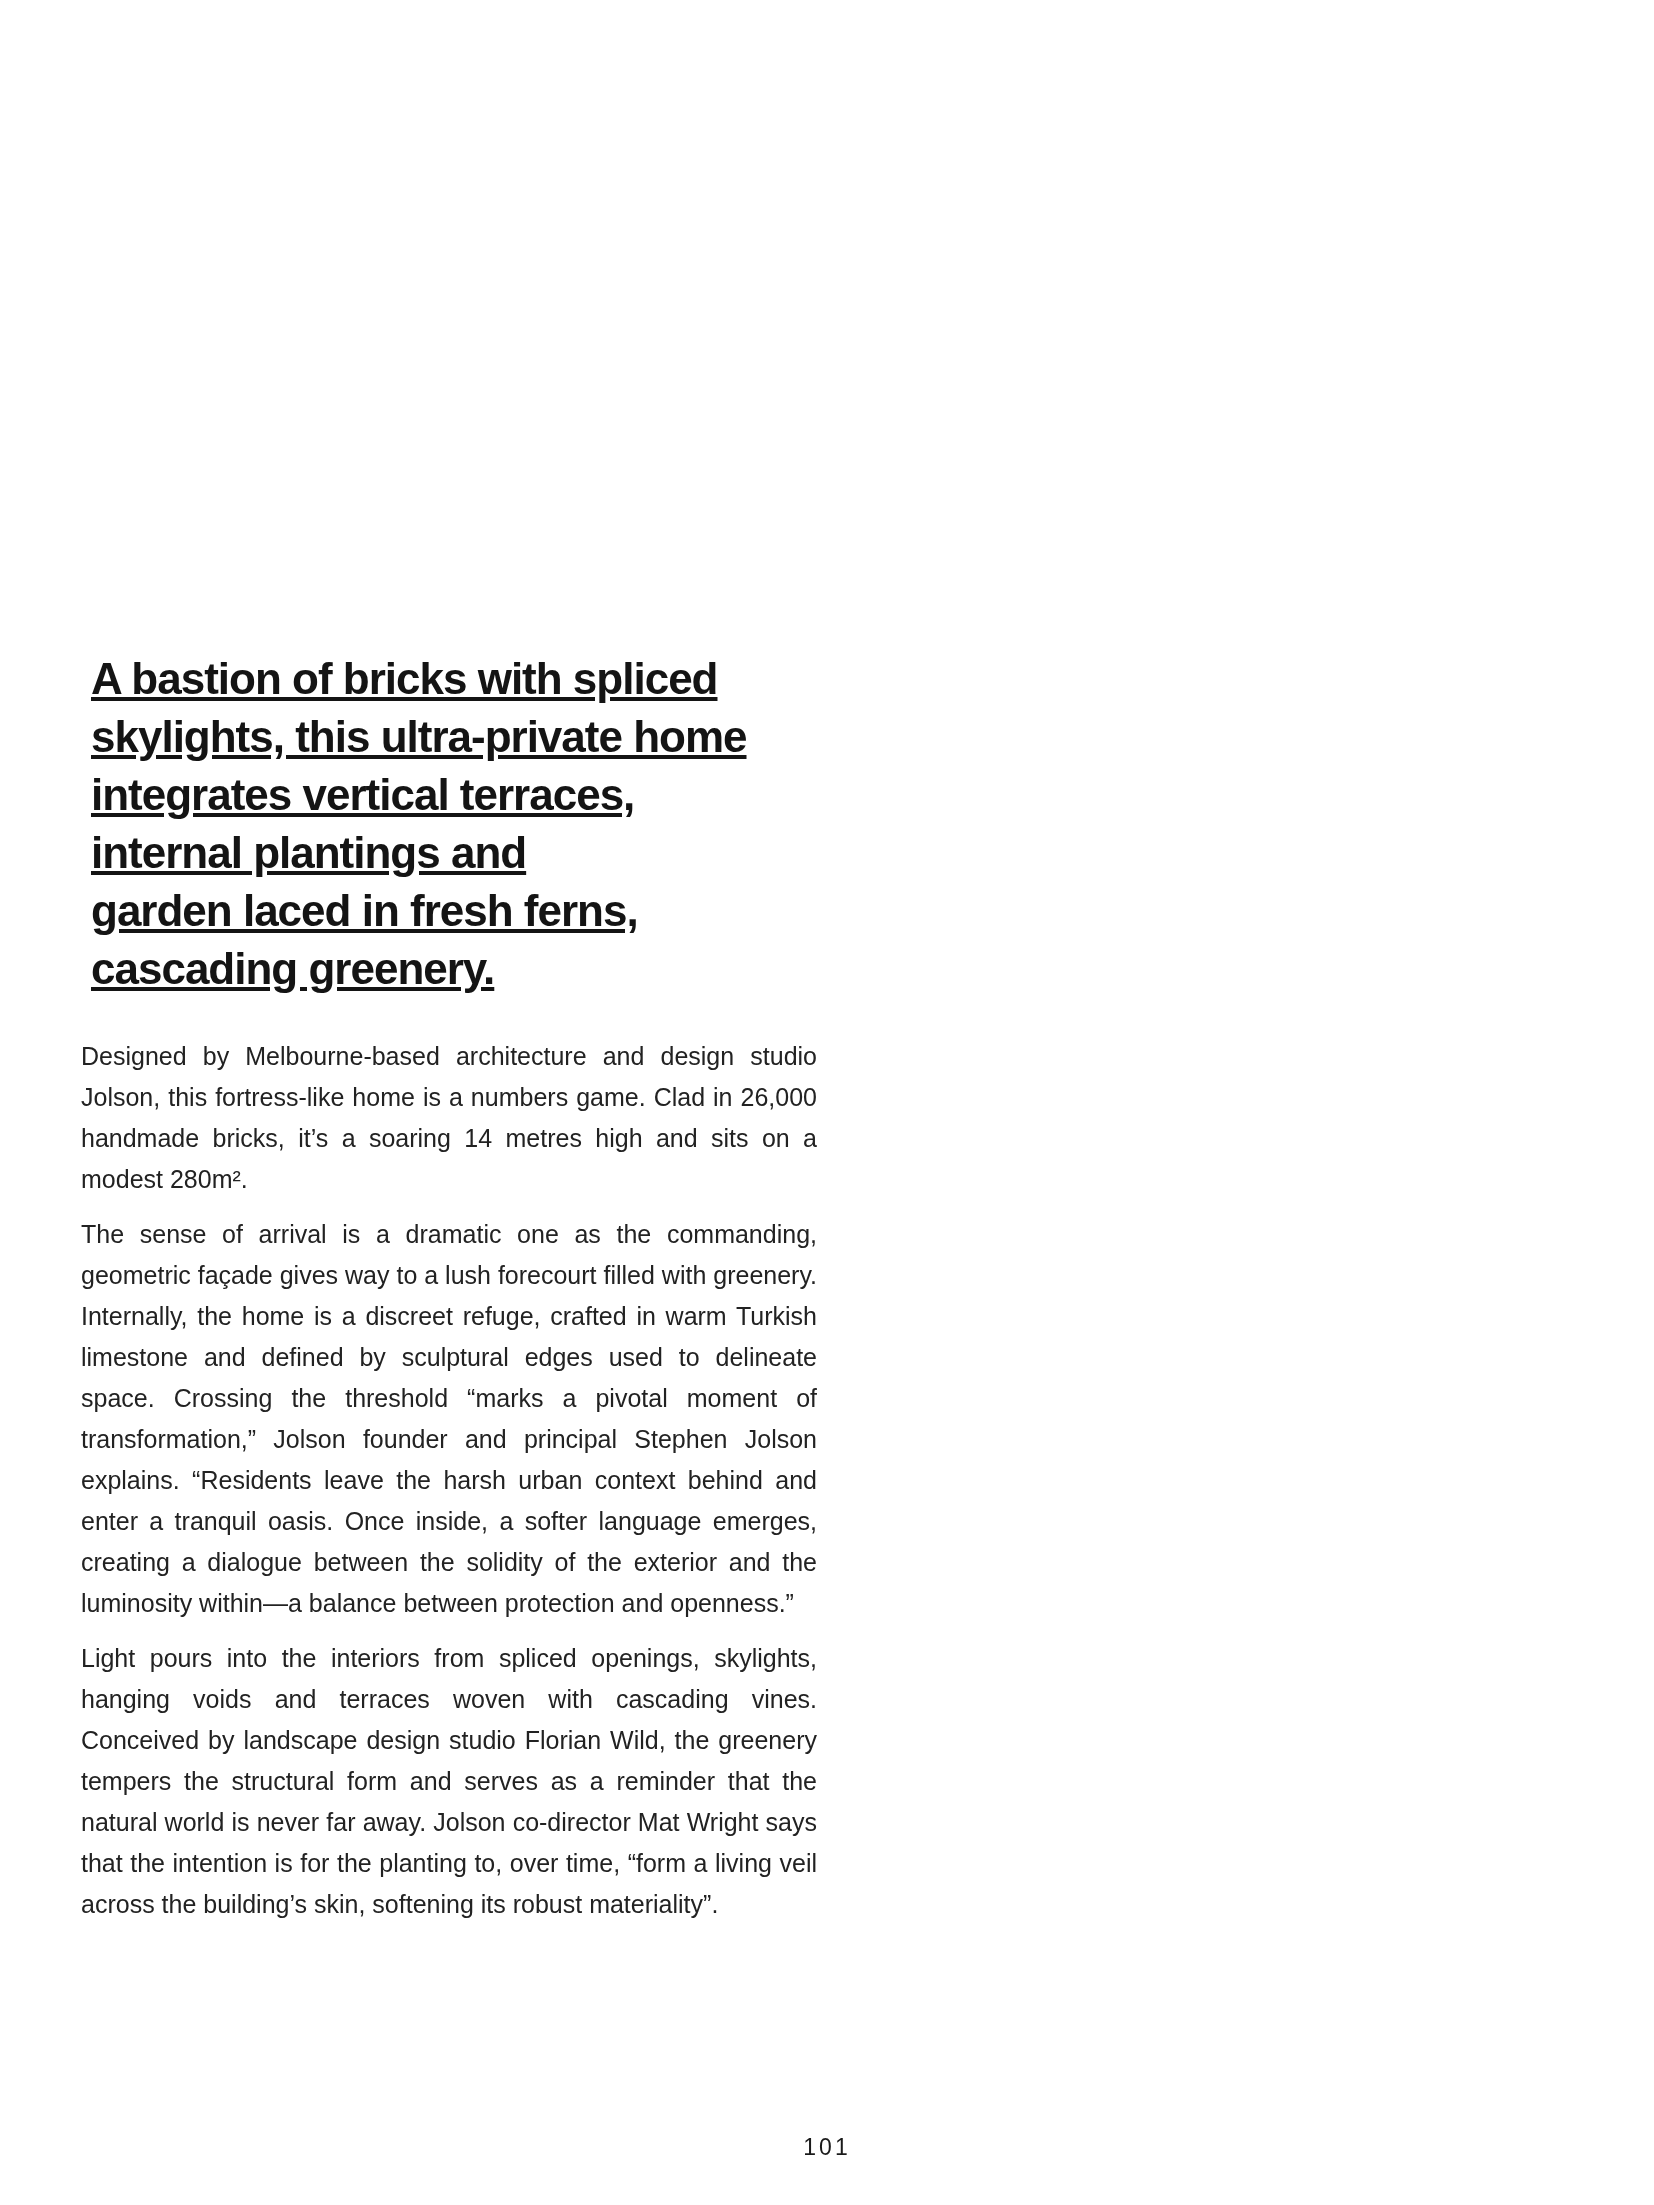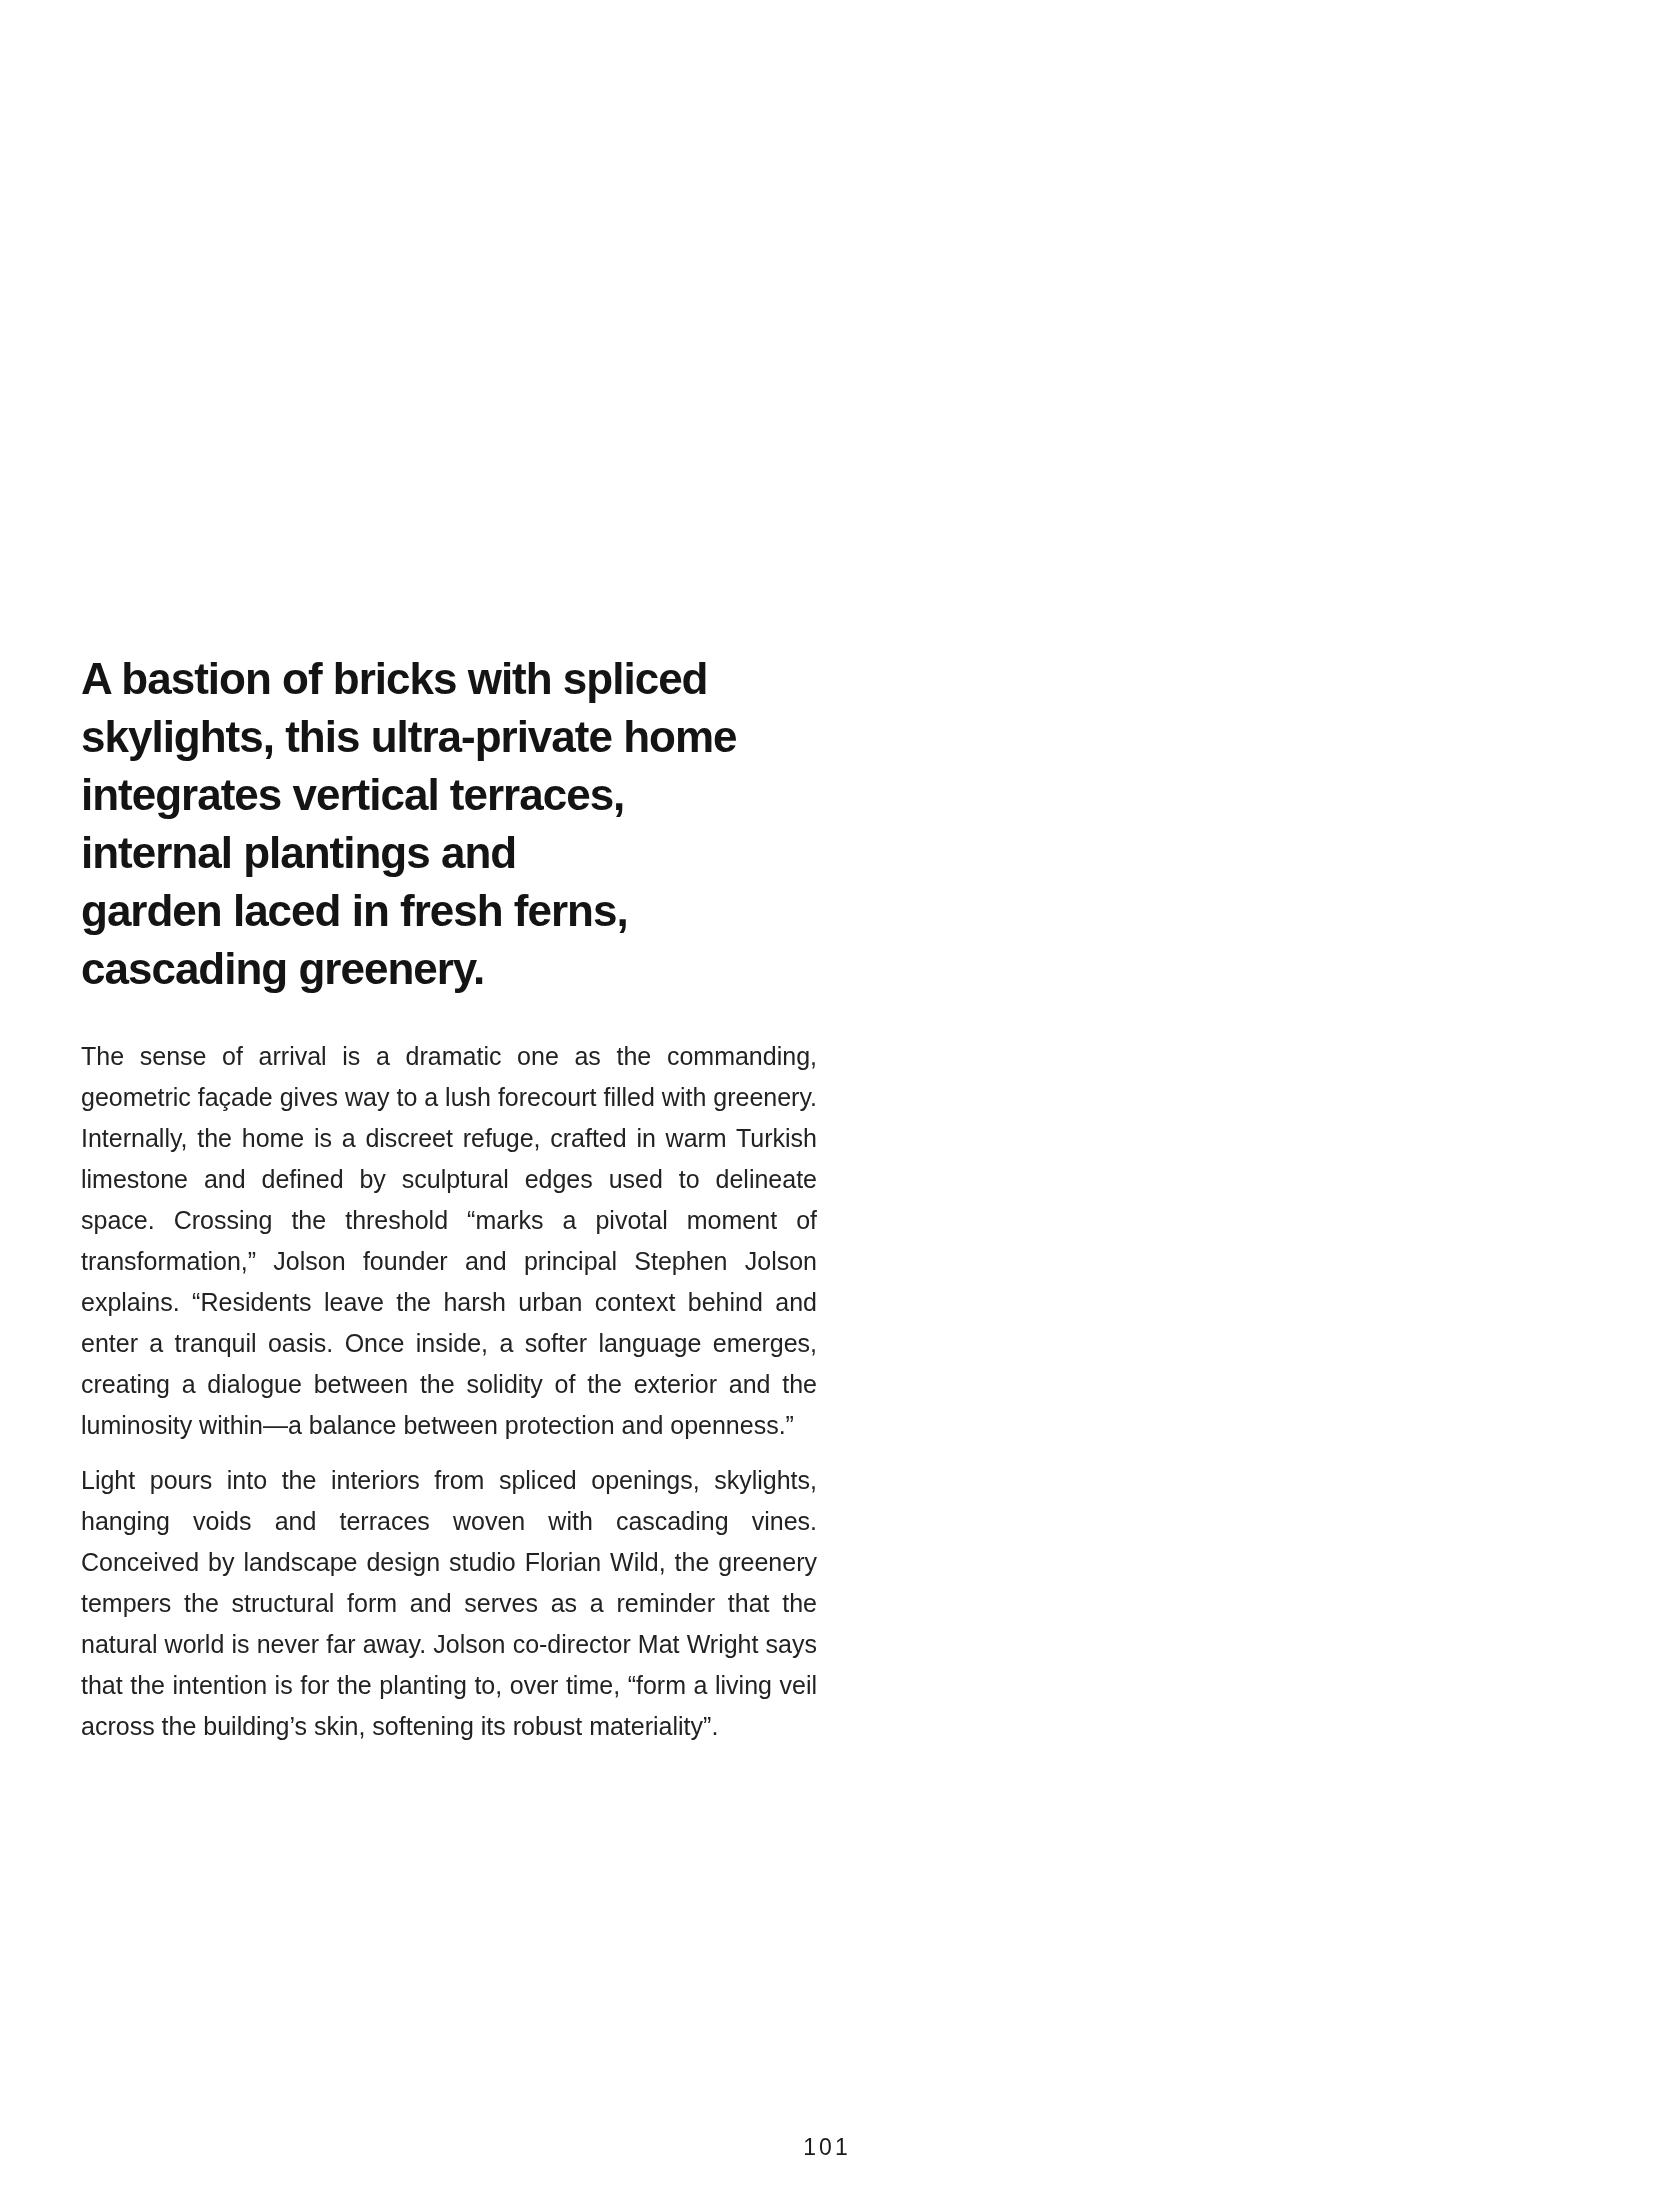--- a/index.html
+++ b/index.html
@@ -15,26 +15,27 @@
     font-family: "Liberation Sans", sans-serif;
     overflow: hidden;
   }
   .content {
     position: absolute;
     left: 81px;
     top: 650px;
     width: 736px;
   }
   .headline {
-    margin: 0 0 38px 0;
+    margin: 0 0 38px 10px;
     font-weight: 700;
     font-size: 44px;
     line-height: 58px;
     letter-spacing: -1px;
     color: #141414;
+    text-decoration: underline;
   }
   .headline .hl-line {
     white-space: nowrap;
   }
   .body-copy p {
     margin: 0;
     font-size: 25px;
     line-height: 41px;
     text-align: justify;
     color: #222222;
@@ -64,20 +65,21 @@
     <h1 class="headline">
       <div class="hl-line">A bastion of bricks with spliced</div>
       <div class="hl-line">skylights, this ultra-private home</div>
       <div class="hl-line">integrates vertical terraces,</div>
       <div class="hl-line">internal plantings and</div>
       <div class="hl-line">garden laced in fresh ferns,</div>
       <div class="hl-line">cascading greenery.</div>
     </h1>
 
     <div class="body-copy">
+      <p>Designed by Melbourne-based architecture and design studio Jolson, this fortress-like home is a numbers game. Clad in 26,000 handmade bricks, it’s a soaring 14 metres high and sits on a modest 280m².</p>
       <p>The sense of arrival is a dramatic one as the commanding, geometric façade gives way to a lush forecourt filled with greenery. Internally, the home is a discreet refuge, crafted in warm Turkish limestone and defined by sculptural edges used to delineate space. Crossing the threshold “marks a pivotal moment of transformation,” Jolson founder and principal Stephen Jolson explains. “Residents leave the harsh urban context behind and enter a tranquil oasis. Once inside, a softer language emerges, creating a dialogue between the solidity of the exterior and the luminosity within—a balance between protection and openness.”</p>
       <p>Light pours into the interiors from spliced openings, skylights, hanging voids and terraces woven with cascading vines. Conceived by landscape design studio Florian Wild, the greenery tempers the structural form and serves as a reminder that the natural world is never far away. Jolson co-director Mat Wright says that the intention is for the planting to, over time, “form a living veil across the building’s skin, softening its robust materiality”.</p>
     </div>
 
   </div>
 
   <div class="page-number">101</div>
 
 </div>
 

